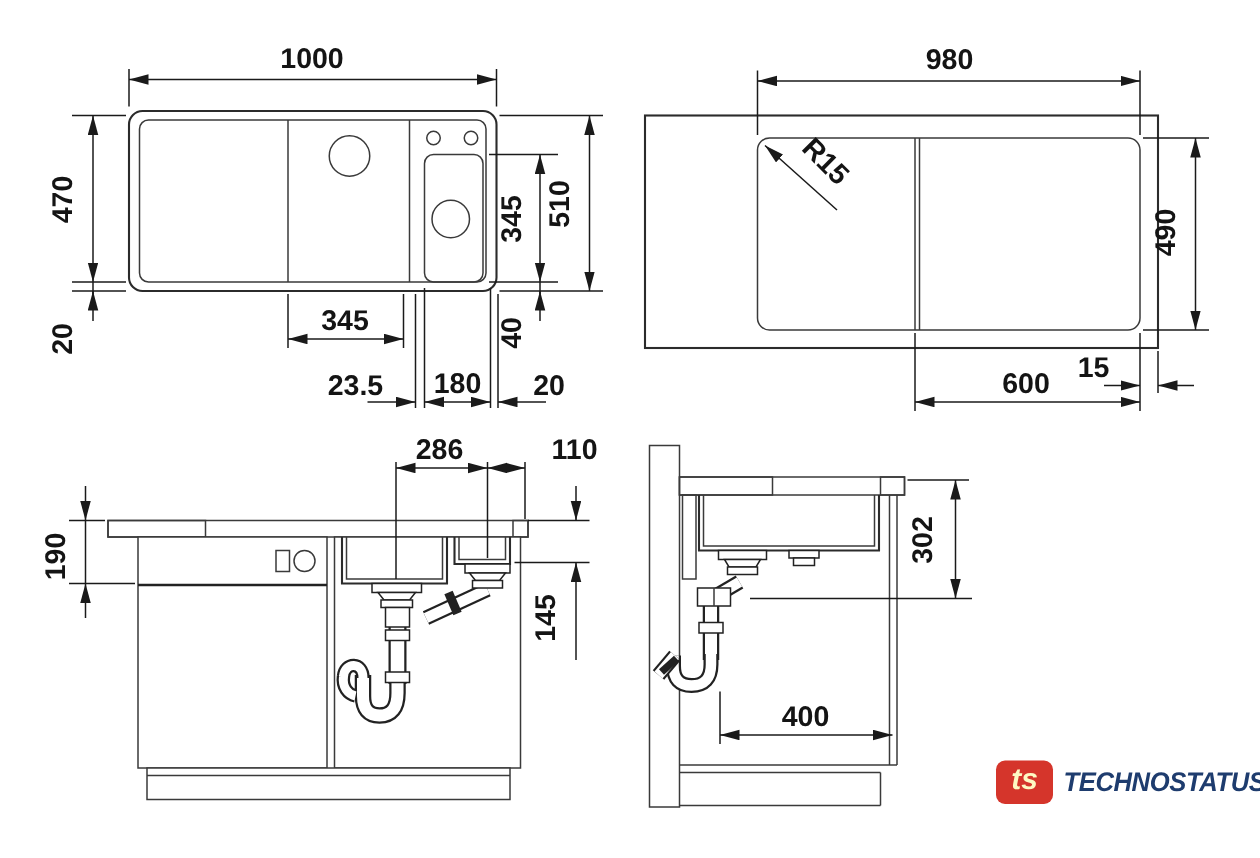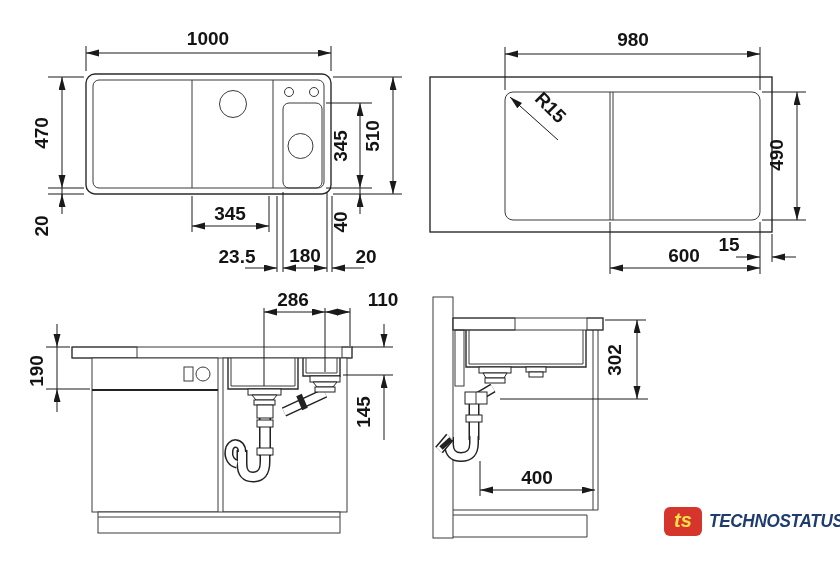--- a/index.html
+++ b/index.html
@@ -8,21 +8,21 @@
   svg text{font:700 19px "Liberation Sans",sans-serif;fill:#141414;}
   .out{stroke:#2b2b2b;stroke-width:1.4;fill:none;}
   .thin{stroke:#3a3a3a;stroke-width:1;fill:none;}
   .dim{stroke:#1a1a1a;stroke-width:1;fill:none;}
   .fillw{fill:#fff;}
   .pipeB{stroke:#222;fill:none;}
   .pipeW{stroke:#fff;fill:none;}
   .nut{fill:#fff;stroke:#222;stroke-width:1;}
   .logo{position:absolute;left:664px;top:507px;display:flex;align-items:center;}
   .logo-badge{width:38px;height:27px;border-radius:6px;display:flex;align-items:center;justify-content:center;
-      font:italic 700 20px "Liberation Sans",sans-serif;color:#fde047;padding-bottom:2px;}
+      font:italic 700 20px "Liberation Sans",sans-serif;color:#fef9c3;padding-bottom:2px;}
   .logo-name{margin-left:7px;font:italic 700 18px "Liberation Sans",sans-serif;letter-spacing:-0.3px;
       transform:scaleX(0.95);transform-origin:left center;}
 </style>
 </head>
 <body>
 
 <div class="stage">
 <svg width="840" height="572" viewBox="0 0 840 572">
   <defs>
     <marker id="arr" markerUnits="userSpaceOnUse" markerWidth="14" markerHeight="8" refX="13" refY="3.5" orient="auto-start-reverse">

